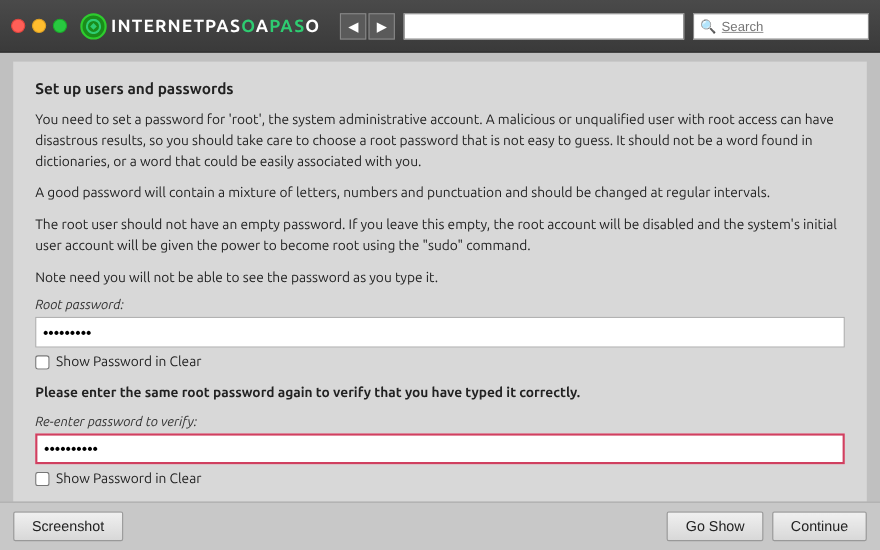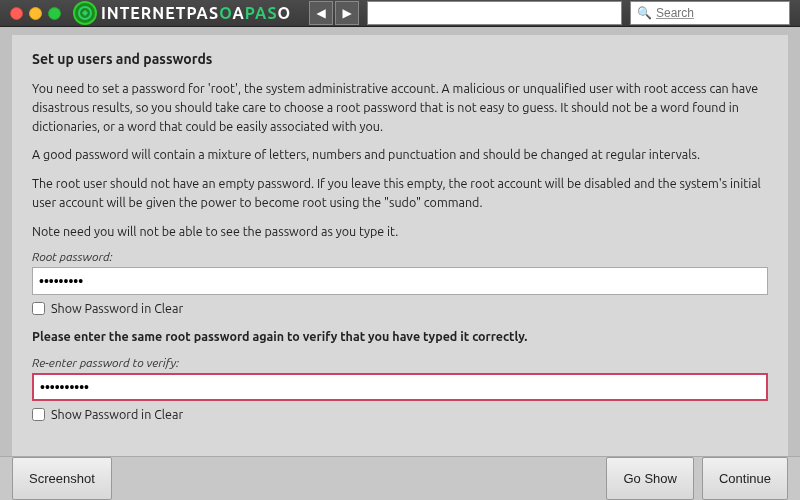--- a/index.html
+++ b/index.html
@@ -9,21 +9,21 @@
       height: 500px;
       background: #3c3c3c;
       font-family: 'Ubuntu', 'DejaVu Sans', Arial, sans-serif;
       font-size: 13px;
       overflow: hidden;
     }
 
     
     .title-bar {
       background: linear-gradient(to bottom, #4a4a4a, #3a3a3a);
-      height: 27px;
+      height: 48px;
       display: flex;
       align-items: center;
       padding: 0 10px;
       gap: 8px;
       border-bottom: 1px solid #222;
     }
 
     .traffic-lights {
       display: flex;
       gap: 6px;
@@ -175,20 +175,21 @@
     
     .bottom-bar {
       position: absolute;
       bottom: 0;
       left: 0;
       right: 0;
       height: 44px;
       background: #c8c8c8;
       border-top: 1px solid #aaa;
       display: flex;
+      align-items: center;
       padding: 0 12px;
       justify-content: space-between;
     }
 
     .bottom-left {
       display: flex;
       gap: 8px;
     }
 
     .bottom-right {

